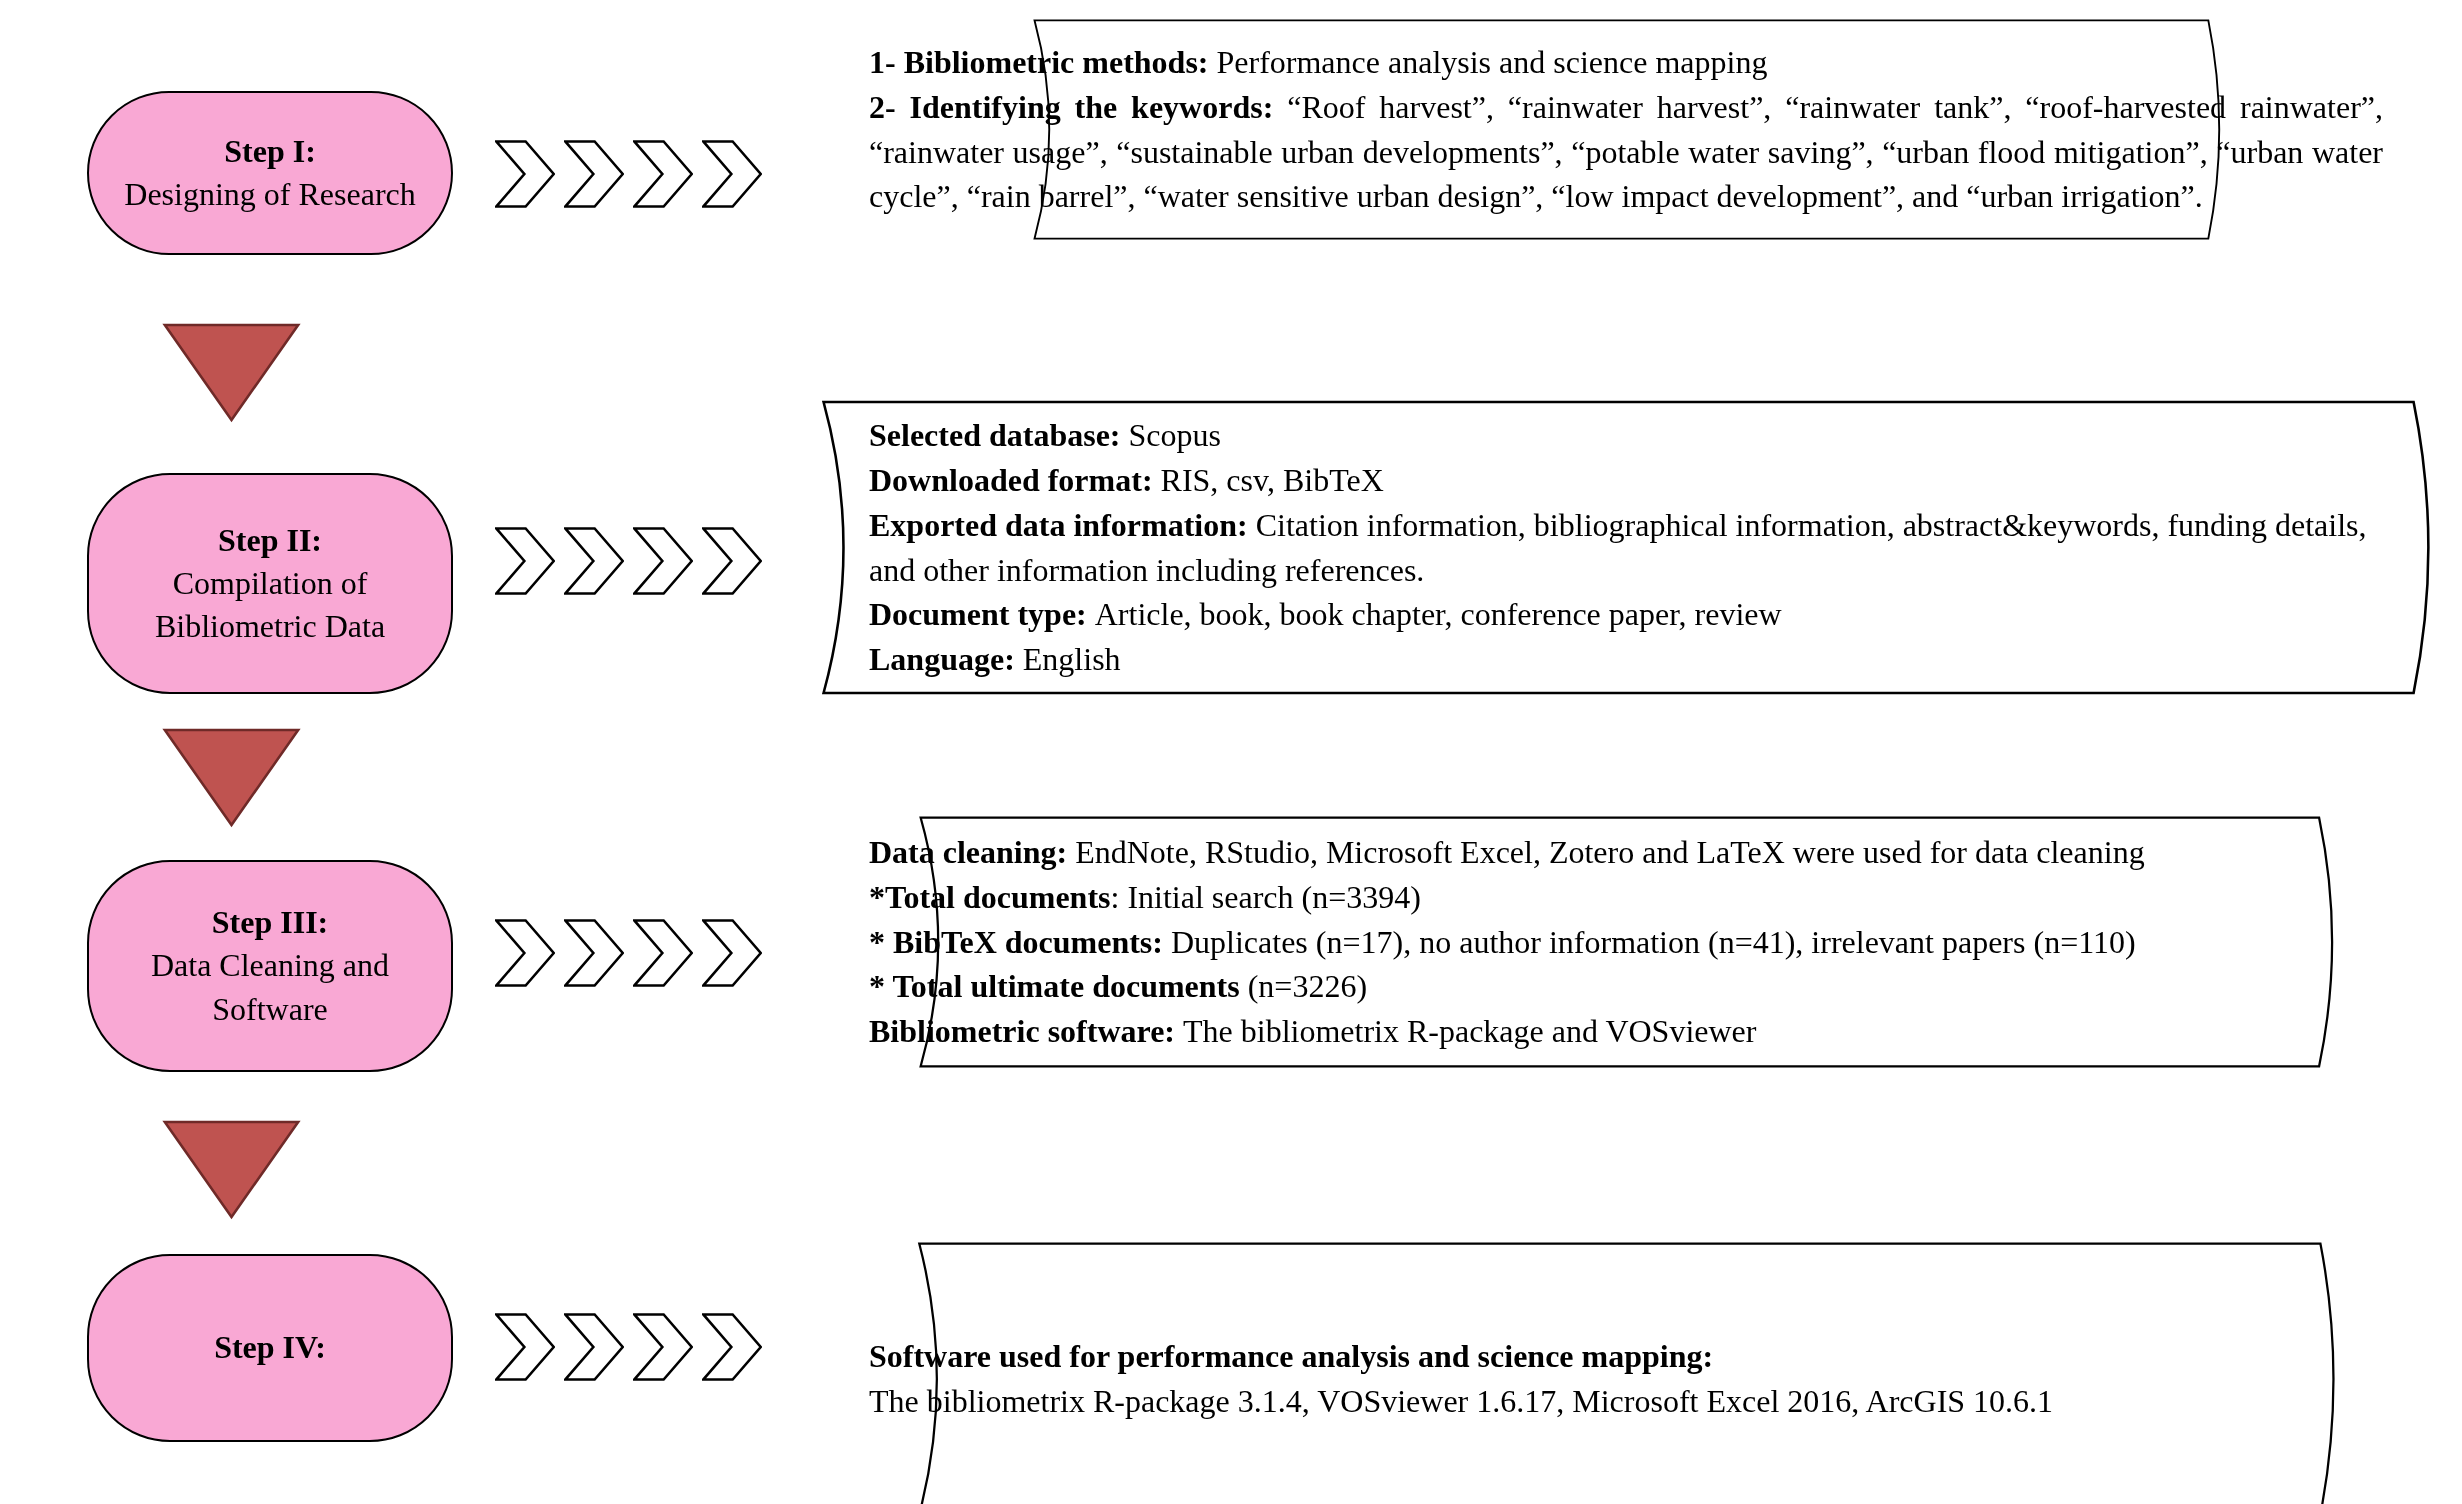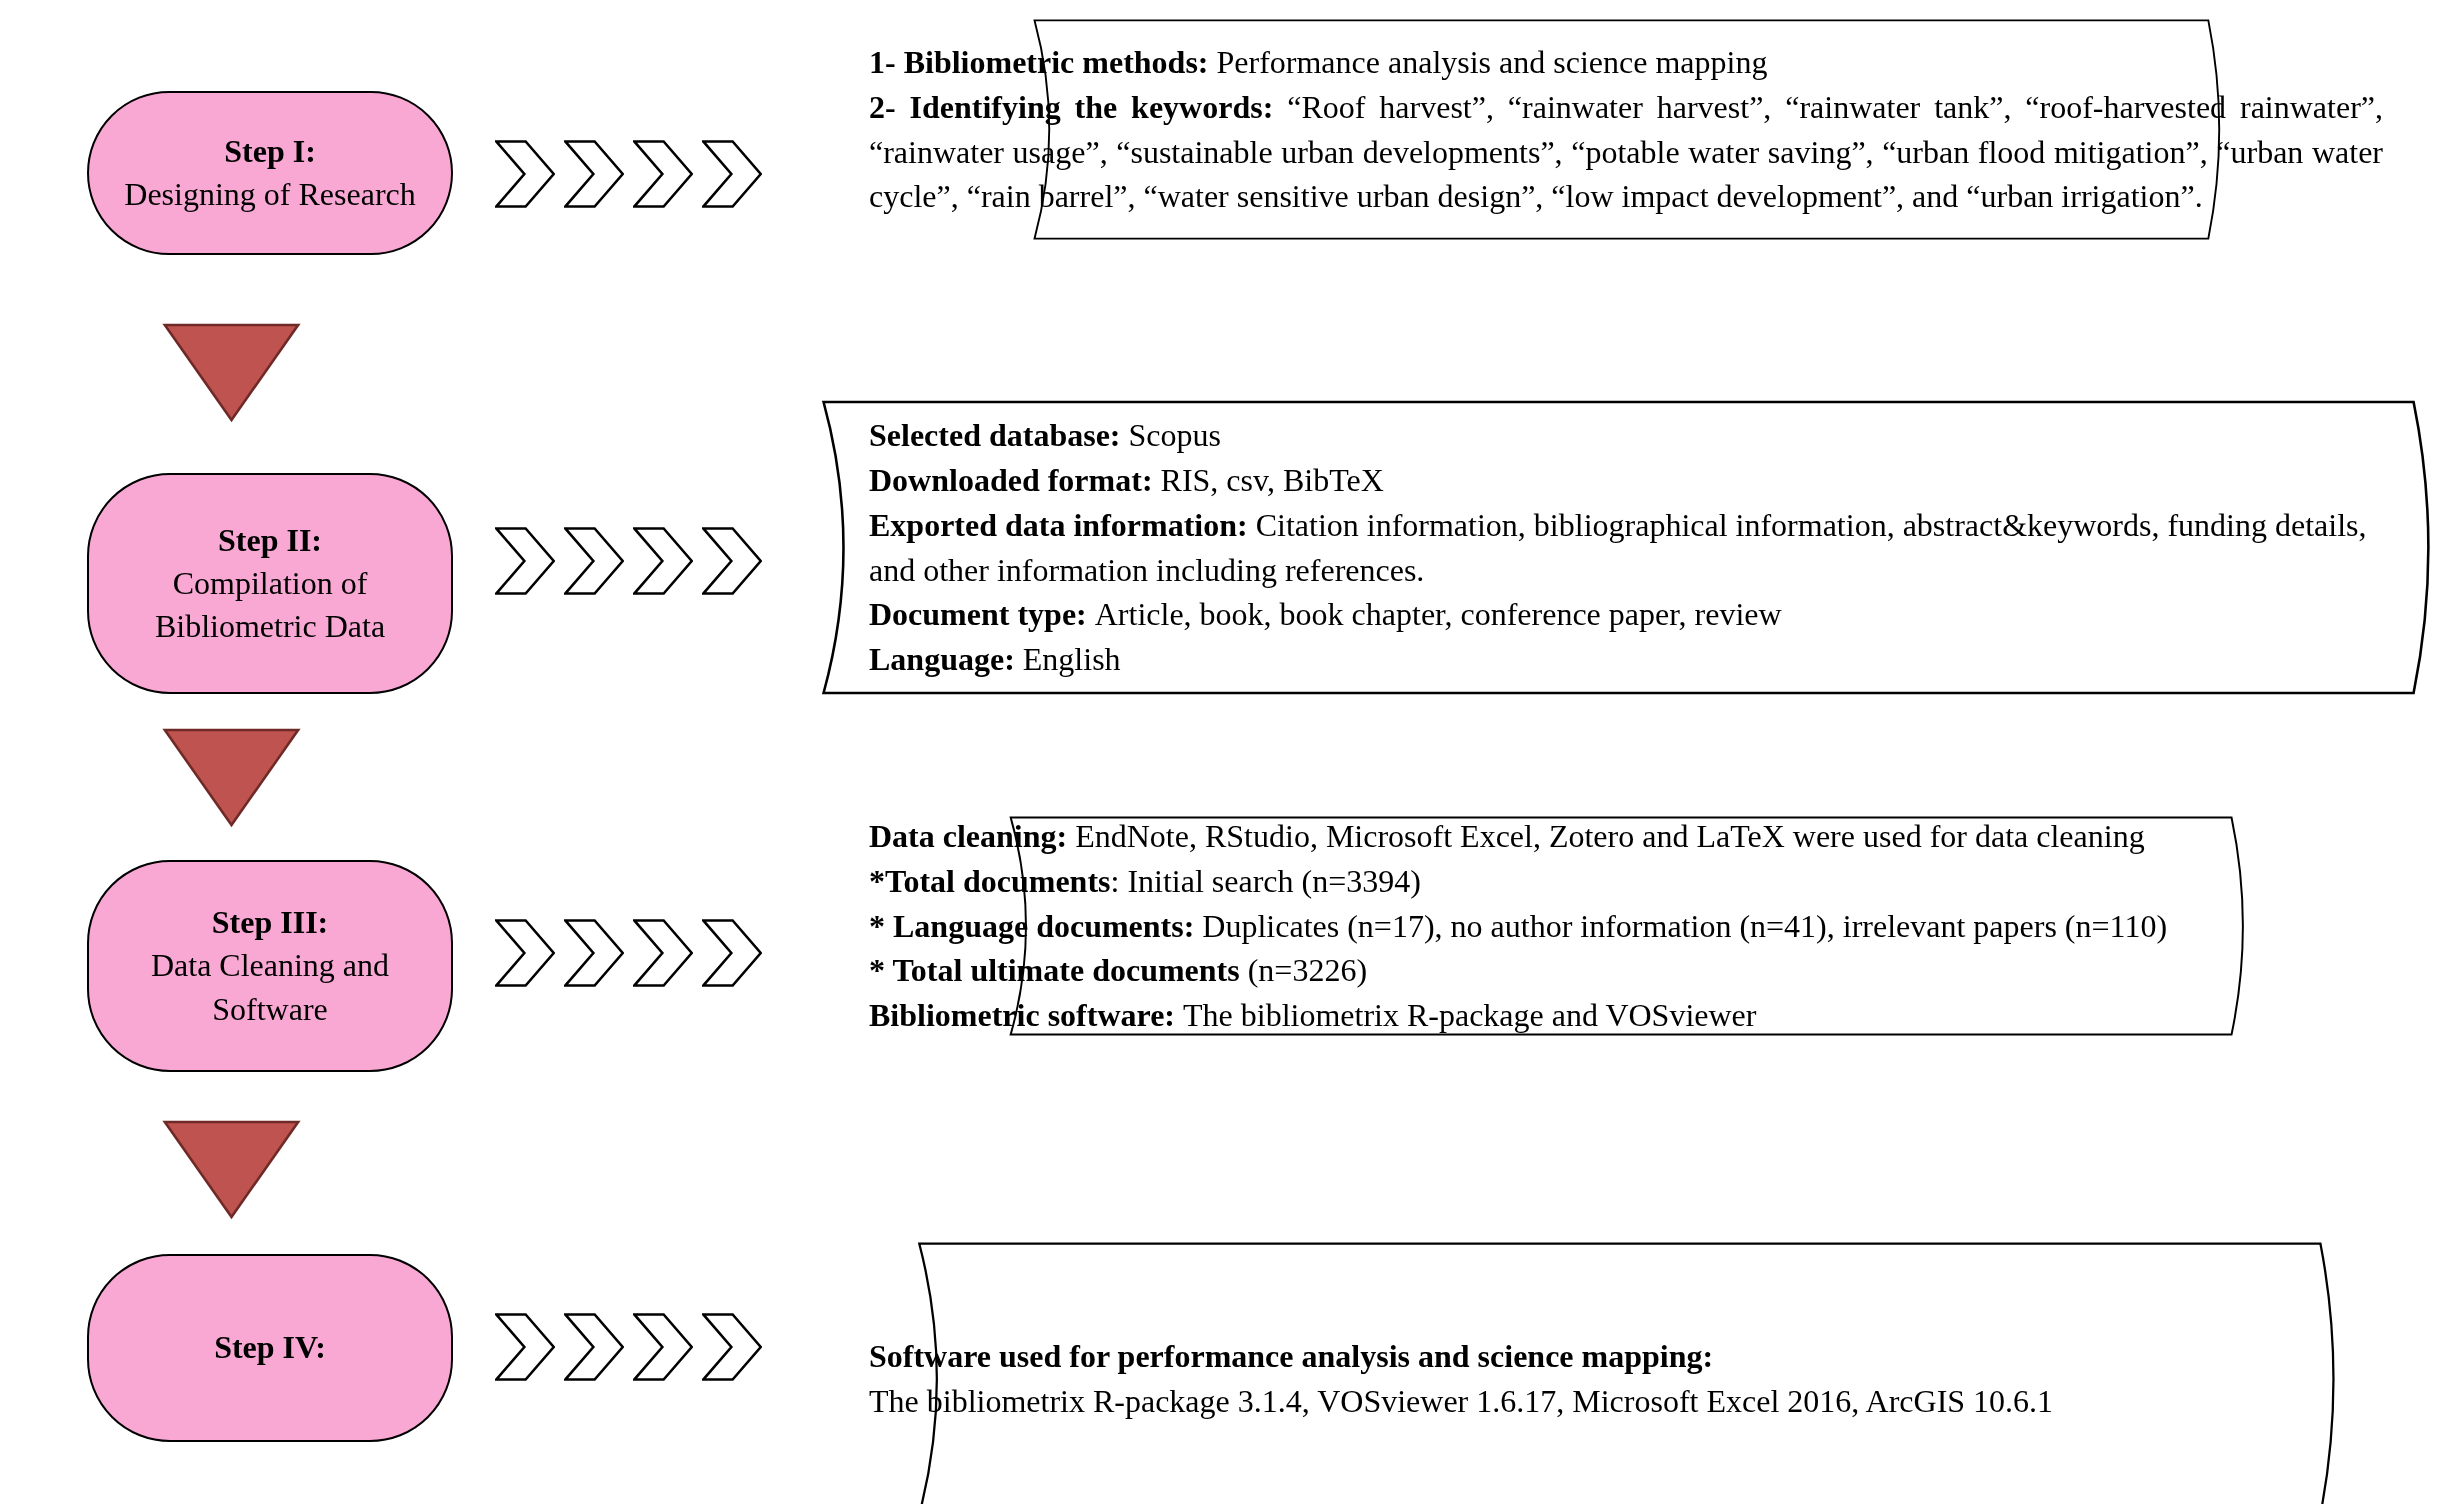--- a/index.html
+++ b/index.html
@@ -165,28 +165,28 @@
         <path class="panel-path" stroke-width="4" fill="#ffffff" stroke="#000000" d="M 18 3 L 2493 3 Q 2539 229.5 2493 456 L 18 456 Q 80 229.5 18 3 Z"></path>
       </svg>
     <div class="panel-text">
         <div class="para"><span class="seg-b">Selected database: </span><span>Scopus</span></div>
         <div class="para"><span class="seg-b">Downloaded format: </span><span>RIS, csv, BibTeX</span></div>
         <div class="para"><span class="seg-b">Exported data information: </span><span>Citation information, bibliographical information, abstract&amp;keywords, funding details, and other information including references.</span></div>
         <div class="para"><span class="seg-b">Document type: </span><span>Article, book, book chapter, conference paper, review</span></div>
         <div class="para"><span class="seg-b">Language: </span><span>English</span></div>
       </div>
   </div>
-  <div class="panel" style="top:816px; height:220px;">
+  <div class="panel" style="top:816px; height:252px;">
     <svg class="panel-shape" viewBox="0 0 2545 446">
         <path class="panel-path" stroke-width="4" fill="#ffffff" stroke="#000000" d="M 18 3 L 2493 3 Q 2539 223 2493 443 L 18 443 Q 80 223 18 3 Z"></path>
       </svg>
     <div class="panel-text">
         <div class="para"><span class="seg-b">Data cleaning: </span><span>EndNote, RStudio, Microsoft Excel, Zotero and LaTeX were used for data cleaning</span></div>
         <div class="para"><span class="seg-b">*Total documents</span><span>: Initial search (n=3394)</span></div>
-        <div class="para"><span class="seg-b">* Language documents: </span><span>Duplicates (n=17), no author information (n=41), irrelevant papers (n=110)</span></div>
+        <div class="para"><span class="seg-b">* BibTeX documents: </span><span>Duplicates (n=17), no author information (n=41), irrelevant papers (n=110)</span></div>
         <div class="para"><span class="seg-b">* Total ultimate documents </span><span>(n=3226)</span></div>
         <div class="para"><span class="seg-b">Bibliometric software: </span><span>The bibliometrix R-package and VOSviewer</span></div>
       </div>
   </div>
   <div class="panel" style="top:1242px; height:274px;">
     <svg class="panel-shape" viewBox="0 0 2545 484">
         <path class="panel-path" stroke-width="4" fill="#ffffff" stroke="#000000" d="M 18 3 L 2493 3 Q 2539 242 2493 481 L 18 481 Q 80 242 18 3 Z"></path>
       </svg>
     <div class="panel-text">
         <div class="para"><span class="seg-b">Software used for performance analysis and science mapping:</span></div>

